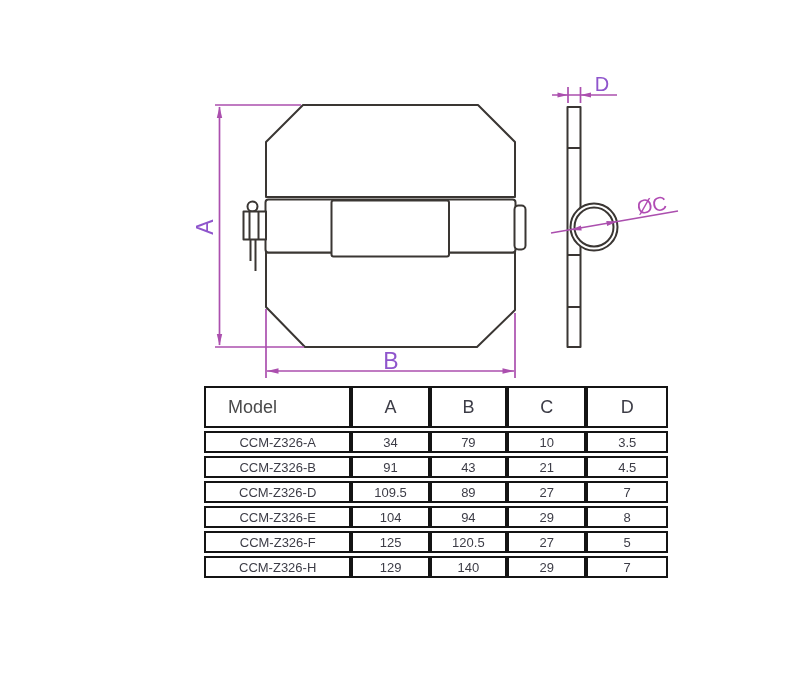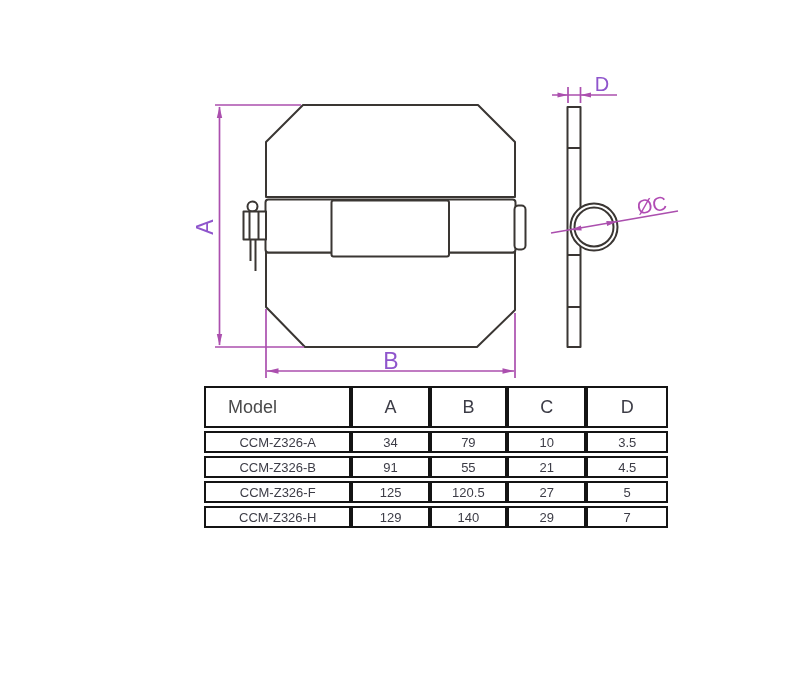--- a/index.html
+++ b/index.html
@@ -120,23 +120,37 @@
     <tr>
       <td>CCM-Z326-A</td>
       <td>34</td>
       <td>79</td>
       <td>10</td>
       <td>3.5</td>
     </tr>
     <tr>
       <td>CCM-Z326-B</td>
       <td>91</td>
-      <td>55</td>
+      <td>43</td>
       <td>21</td>
       <td>4.5</td>
+    </tr>
+    <tr>
+      <td>CCM-Z326-D</td>
+      <td>109.5</td>
+      <td>89</td>
+      <td>27</td>
+      <td>7</td>
+    </tr>
+    <tr>
+      <td>CCM-Z326-E</td>
+      <td>104</td>
+      <td>94</td>
+      <td>29</td>
+      <td>8</td>
     </tr>
     <tr>
       <td>CCM-Z326-F</td>
       <td>125</td>
       <td>120.5</td>
       <td>27</td>
       <td>5</td>
     </tr>
     <tr>
       <td>CCM-Z326-H</td>

